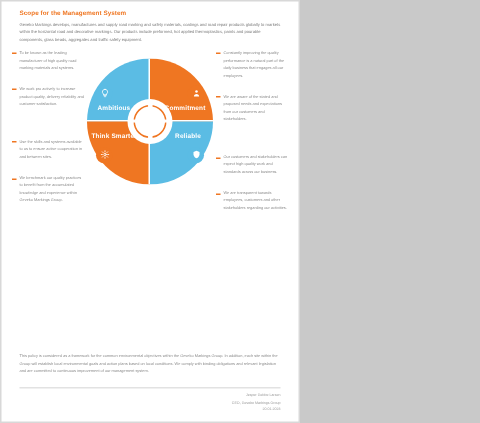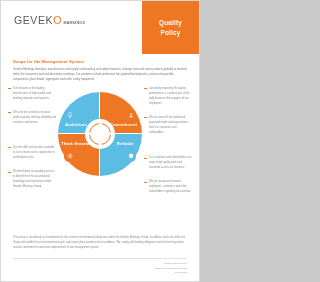--- a/index.html
+++ b/index.html
@@ -245,31 +245,20 @@
     height: 0.5px;
     background: #e2e2e2;
     margin: 0 0 4px 0;
   }
 </style>
 </head>
 <body>
 
 <div id="page">
 
-  <div id="header">
-    <div id="logo">
-      <span id="logo-word"><span>GEVEK</span><span class="o">O</span></span>
-      <span id="logo-sub">MARKINGS</span>
-    </div>
-
-    <div id="title-block">
-      <span class="tline">Quality</span>
-      <span class="tline">Policy</span>
-    </div>
-  </div>
 
   <div id="scope">
     <div id="scope-heading">Scope for the Management System</div>
     <p id="scope-text">Geveko Markings develops, manufactures and supply road marking and safety materials, coatings and road repair products globally to markets within the horizontal road and decorative markings. Our products include preformed, hot applied thermoplastics, paints and pourable components, glass beads, aggregates and traffic safety equipment.</p>
   </div>
 
   <div id="middle">
 
     <div class="col" id="col-left">
       <div class="bullet">

